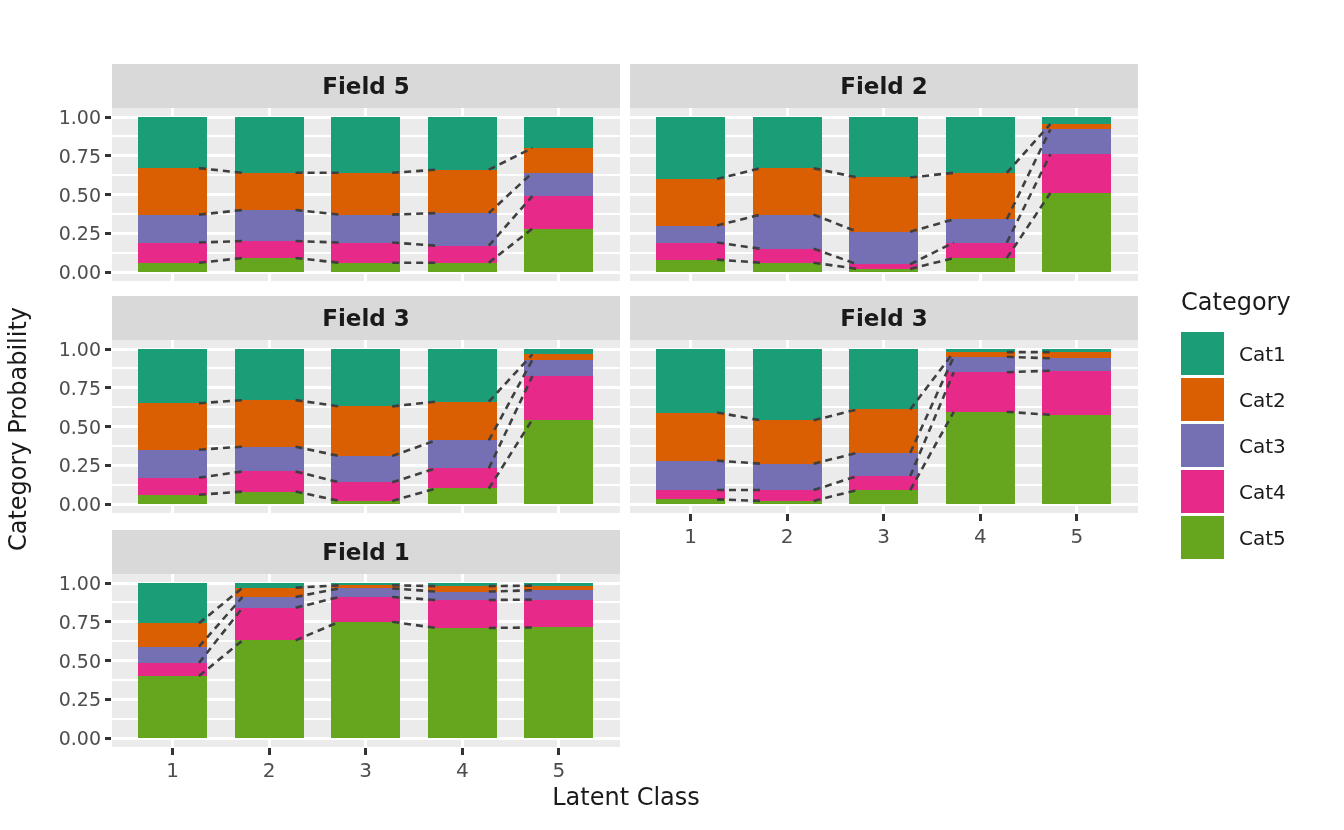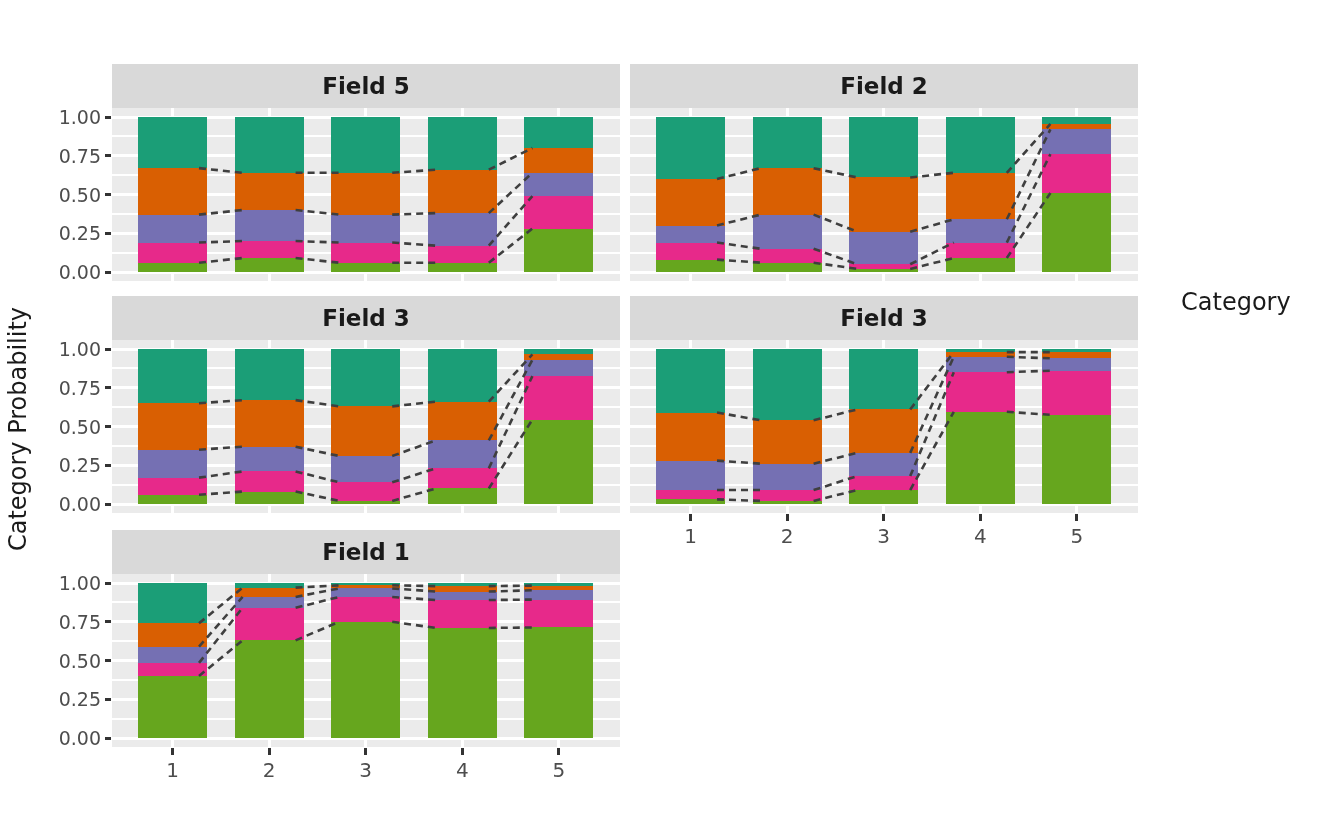--- a/index.html
+++ b/index.html
@@ -41,20 +41,21 @@
   .legend-title{font-size:24px;color:#1a1a1a;margin:0 0 16px 0;}
   .legend-entry{display:flex;align-items:center;height:43px;margin-bottom:3px;}
   .legend-swatch{width:43px;height:43px;flex:0 0 auto;}
   .legend-label{font-size:20px;color:#1a1a1a;margin-left:15px;}
 </style>
 </head>
 <body>
 
 <div class="fig">
   <div class="y-axis-title">Category Probability</div>
+  <div class="x-axis-title">Latent Class</div>
 
   <div id="facets">
       <div class="strip" style="left: 112px; top: 64px; width: 508px; height: 44px; background: rgb(217, 217, 217);">Field 5</div>
       <div class="panel" style="left: 112px; top: 108px; width: 508px; height: 173px; background: rgb(235, 235, 235);">
         <div class="gl-h" style="top: 143.625px; height: 2px; background: rgb(255, 255, 255);"></div>
         <div class="gl-h" style="top: 104.875px; height: 2px; background: rgb(255, 255, 255);"></div>
         <div class="gl-h" style="top: 66.125px; height: 2px; background: rgb(255, 255, 255);"></div>
         <div class="gl-h" style="top: 27.375px; height: 2px; background: rgb(255, 255, 255);"></div>
         <div class="gl-h" style="top: 162.5px; height: 3px; background: rgb(255, 255, 255);"></div>
         <div class="gl-h" style="top: 123.75px; height: 3px; background: rgb(255, 255, 255);"></div>
@@ -448,15 +449,35 @@
       <div class="xtick-label" style="left: 345.7px; top: 759px;">3</div>
       <div class="xtick" style="left: 460.8px; top: 748px;"></div>
       <div class="xtick-label" style="left: 442.3px; top: 759px;">4</div>
       <div class="xtick" style="left: 557.4px; top: 748px;"></div>
       <div class="xtick-label" style="left: 538.9px; top: 759px;">5</div>
     </div>
 
   <div class="legend">
     <div class="legend-title">Category</div>
     <div id="legend-entries">
+        <div class="legend-entry">
+          <div class="legend-swatch" style="background: rgb(27, 158, 119);"></div>
+          <div class="legend-label">Cat1</div>
+        </div>
+        <div class="legend-entry">
+          <div class="legend-swatch" style="background: rgb(217, 95, 2);"></div>
+          <div class="legend-label">Cat2</div>
+        </div>
+        <div class="legend-entry">
+          <div class="legend-swatch" style="background: rgb(117, 112, 179);"></div>
+          <div class="legend-label">Cat3</div>
+        </div>
+        <div class="legend-entry">
+          <div class="legend-swatch" style="background: rgb(231, 41, 138);"></div>
+          <div class="legend-label">Cat4</div>
+        </div>
+        <div class="legend-entry">
+          <div class="legend-swatch" style="background: rgb(102, 166, 30);"></div>
+          <div class="legend-label">Cat5</div>
+        </div>
       </div>
   </div>
 </div>
 
 </body></html>

